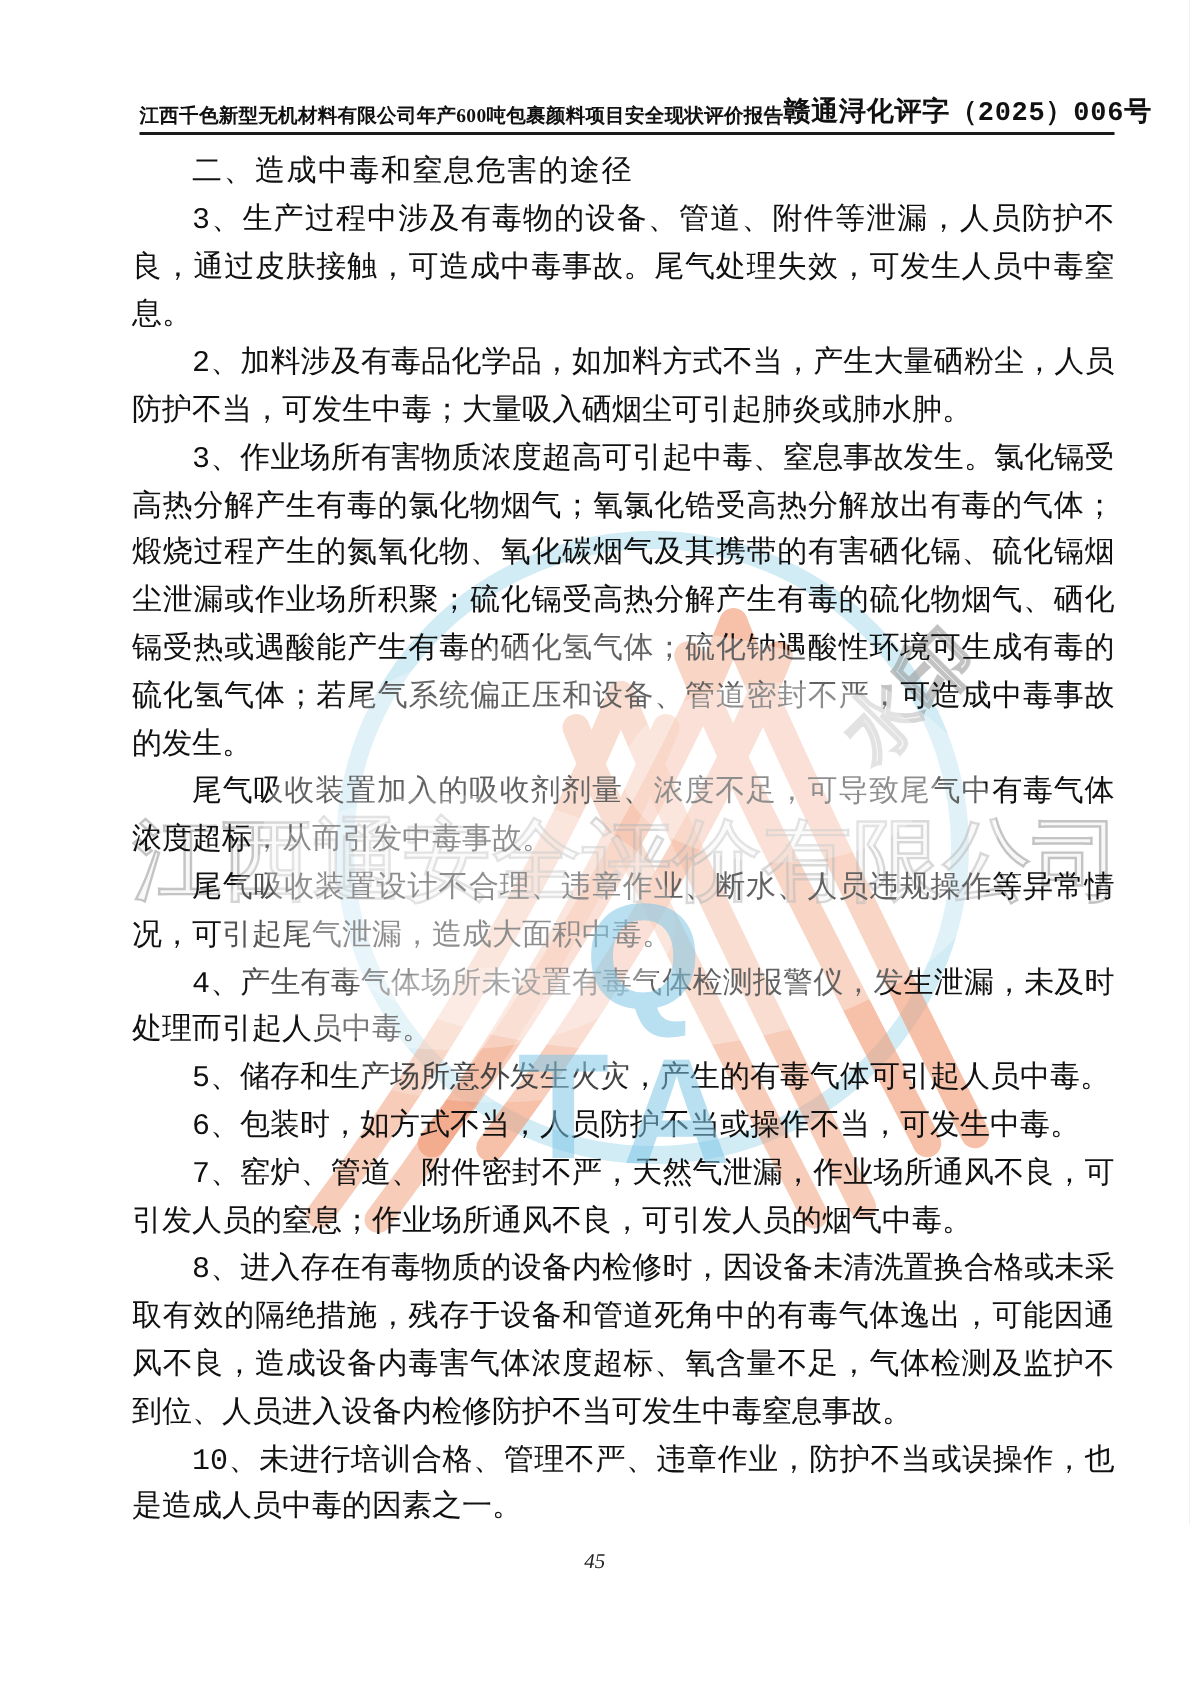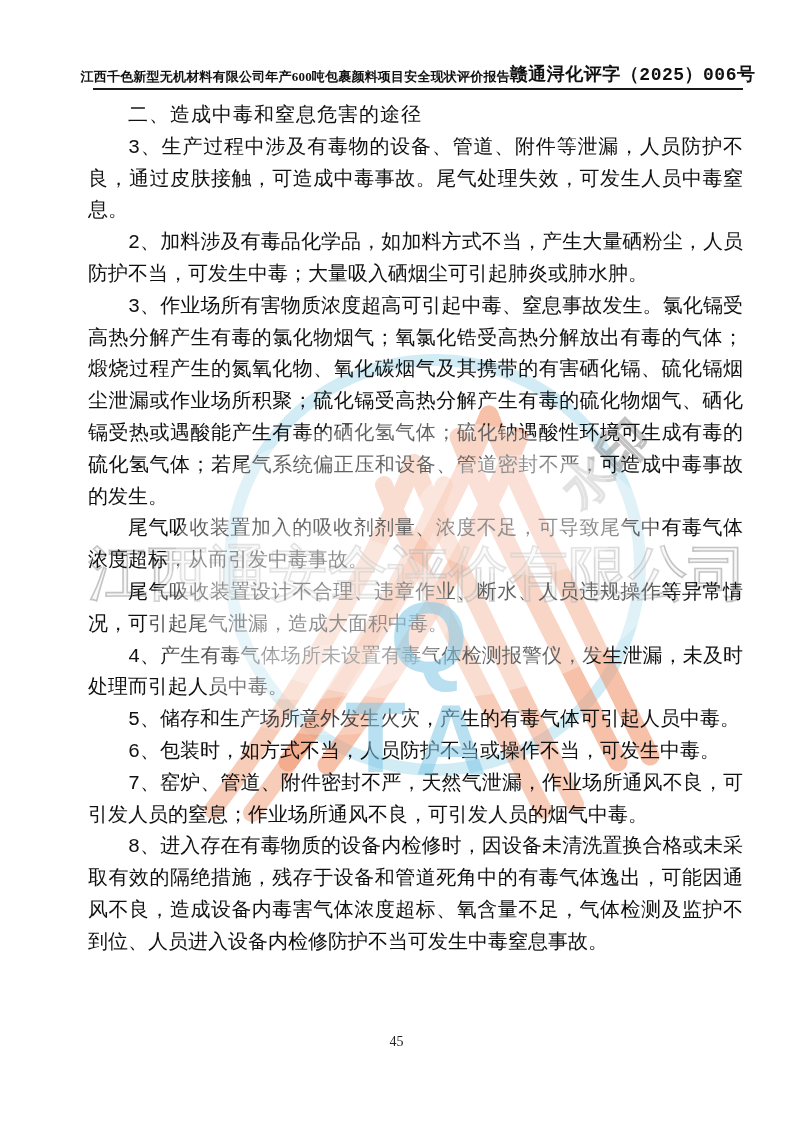--- a/index.html
+++ b/index.html
@@ -8,21 +8,21 @@
     width:793px;height:1122px;
     margin:0 auto;
     background:#ffffff;
     overflow:hidden;
     font-family:"Liberation Serif", serif;
     color:#111;
   }
   
   .hdr{
     position:absolute;left:93px;top:58px;width:650px;height:28px;
-    display:flex;justify-content:center;align-items:flex-end;
+    display:flex;justify-content:flex-start;align-items:flex-end;
     border-bottom:2px solid #1a1a1a;
     padding-bottom:2px;
     font-weight:bold;
     white-space:nowrap;
   }
   .hdr-left{font-size:13px;letter-spacing:0.2px;}
   .hdr-right{font-size:18px;letter-spacing:0.5px;font-family:Liberation Mono, monospace;}
   
   .content{
     position:absolute;left:88px;top:100px;width:655px;
@@ -46,21 +46,21 @@
     position:absolute;left:556px;top:430px;
     font-family:"Liberation Sans",sans-serif;
     font-size:50px;font-weight:bold;
     transform:rotate(-45deg);
     color:rgba(200,200,200,0.12);
     -webkit-text-stroke:1.5px rgba(150,150,150,0.55);
   }
   
   .ftr{
     position:absolute;left:0;top:1034px;width:793px;
-    text-align:center;font-size:14px;color:#222;
+    text-align:center;font-size:14px;color:#222;font-style:italic;
   }
 </style>
 </head>
 <body>
 
 <div class="page">
 
   <div class="wm-under">
     <svg width="793" height="1122" viewBox="0 0 793 1122">
 
@@ -94,20 +94,21 @@
     <p>3、生产过程中涉及有毒物的设备、管道、附件等泄漏，人员防护不良，通过皮肤接触，可造成中毒事故。尾气处理失效，可发生人员中毒窒息。</p>
     <p>2、加料涉及有毒品化学品，如加料方式不当，产生大量硒粉尘，人员防护不当，可发生中毒；大量吸入硒烟尘可引起肺炎或肺水肿。</p>
     <p>3、作业场所有害物质浓度超高可引起中毒、窒息事故发生。氯化镉受高热分解产生有毒的氯化物烟气；氧氯化锆受高热分解放出有毒的气体；煅烧过程产生的氮氧化物、氧化碳烟气及其携带的有害硒化镉、硫化镉烟尘泄漏或作业场所积聚；硫化镉受高热分解产生有毒的硫化物烟气、硒化镉受热或遇酸能产生有毒的硒化氢气体；硫化钠遇酸性环境可生成有毒的硫化氢气体；若尾气系统偏正压和设备、管道密封不严，可造成中毒事故的发生。</p>
     <p>尾气吸收装置加入的吸收剂剂量、浓度不足，可导致尾气中有毒气体浓度超标，从而引发中毒事故。</p>
     <p>尾气吸收装置设计不合理、违章作业、断水、人员违规操作等异常情况，可引起尾气泄漏，造成大面积中毒。</p>
     <p>4、产生有毒气体场所未设置有毒气体检测报警仪，发生泄漏，未及时处理而引起人员中毒。</p>
     <p>5、储存和生产场所意外发生火灾，产生的有毒气体可引起人员中毒。</p>
     <p>6、包装时，如方式不当，人员防护不当或操作不当，可发生中毒。</p>
     <p>7、窑炉、管道、附件密封不严，天然气泄漏，作业场所通风不良，可引发人员的窒息；作业场所通风不良，可引发人员的烟气中毒。</p>
     <p>8、进入存在有毒物质的设备内检修时，因设备未清洗置换合格或未采取有效的隔绝措施，残存于设备和管道死角中的有毒气体逸出，可能因通风不良，造成设备内毒害气体浓度超标、氧含量不足，气体检测及监护不到位、人员进入设备内检修防护不当可发生中毒窒息事故。</p>
+    <p>10、未进行培训合格、管理不严、违章作业，防护不当或误操作，也是造成人员中毒的因素之一。</p>
   </main>
 
   <div class="wm-over">
     <svg width="793" height="1122" viewBox="0 0 793 1122">
       <ellipse cx="420" cy="560" rx="245" ry="140" fill="#ffffff" opacity="0.34"></ellipse>
       <ellipse cx="300" cy="615" rx="150" ry="85" fill="#ffffff" opacity="0.28"></ellipse>
       <ellipse cx="520" cy="515" rx="105" ry="60" fill="#ffffff" opacity="0.28"></ellipse>
       <ellipse cx="330" cy="690" rx="120" ry="45" fill="#ffffff" opacity="0.22"></ellipse>
 
       <g font-family="Liberation Sans, sans-serif" font-weight="bold" fill="rgba(125,198,230,0.55)">

